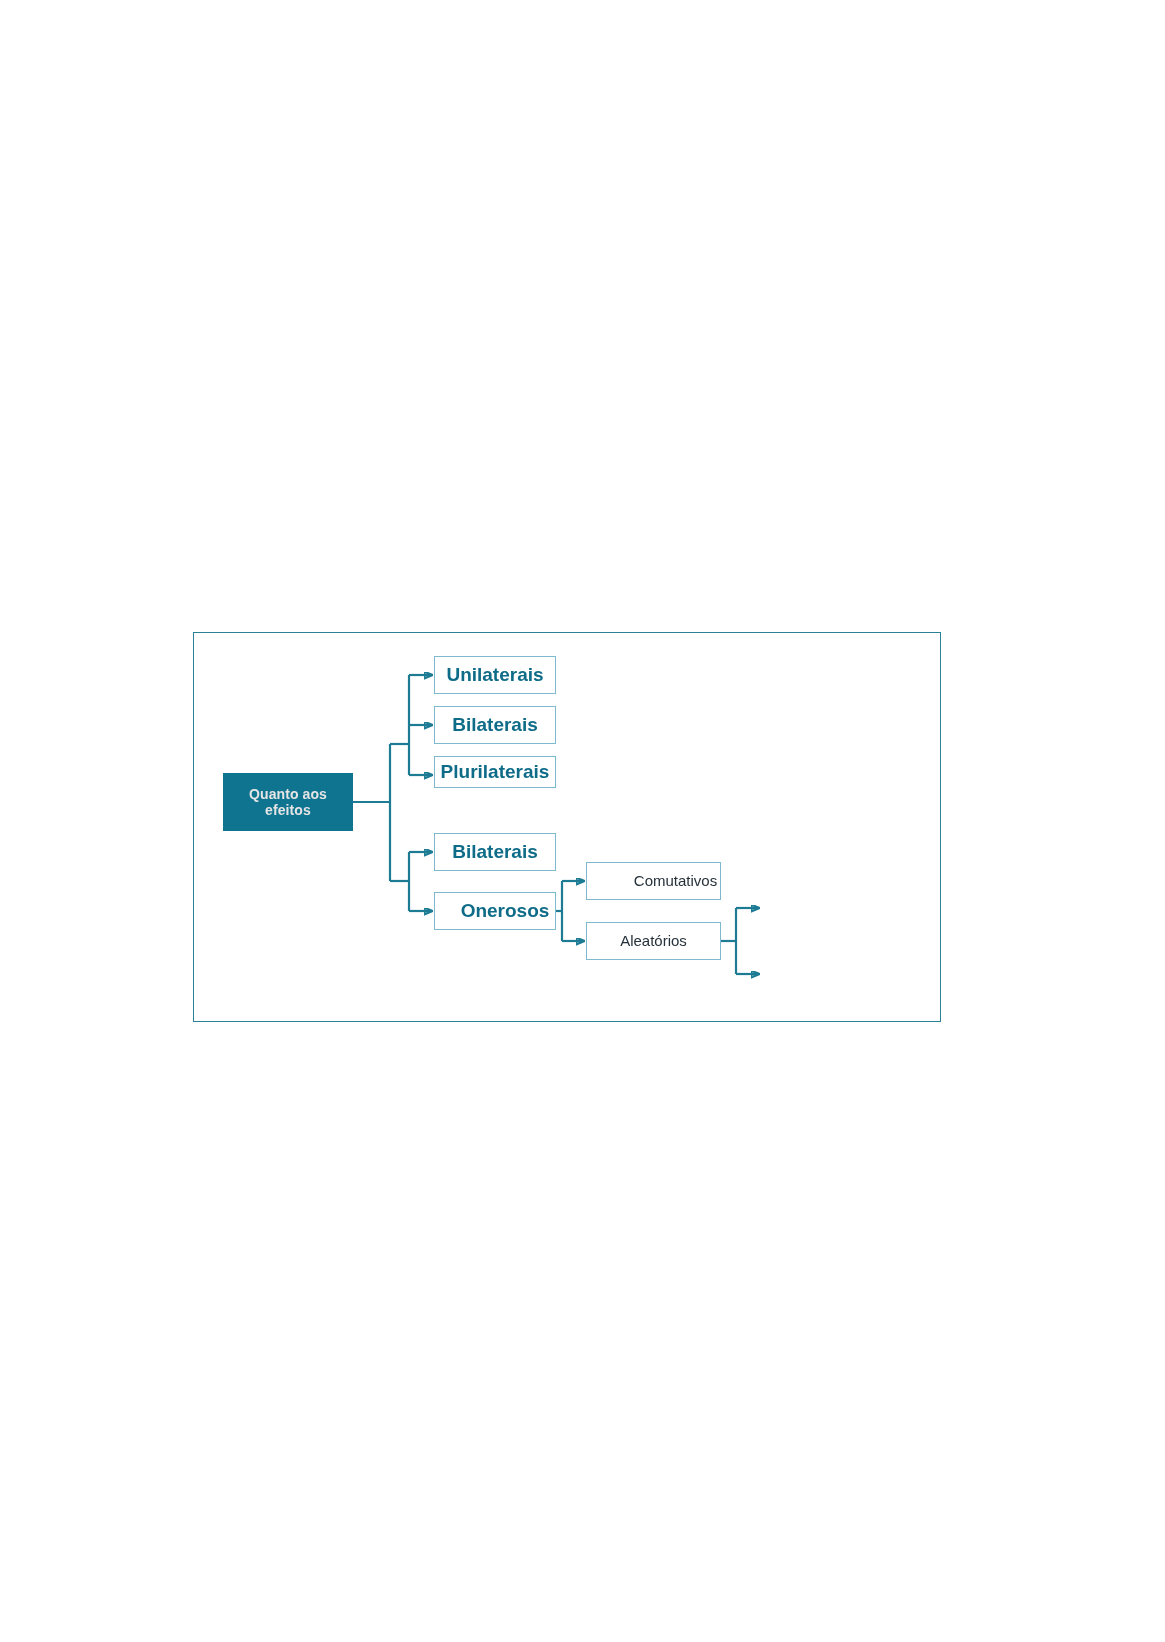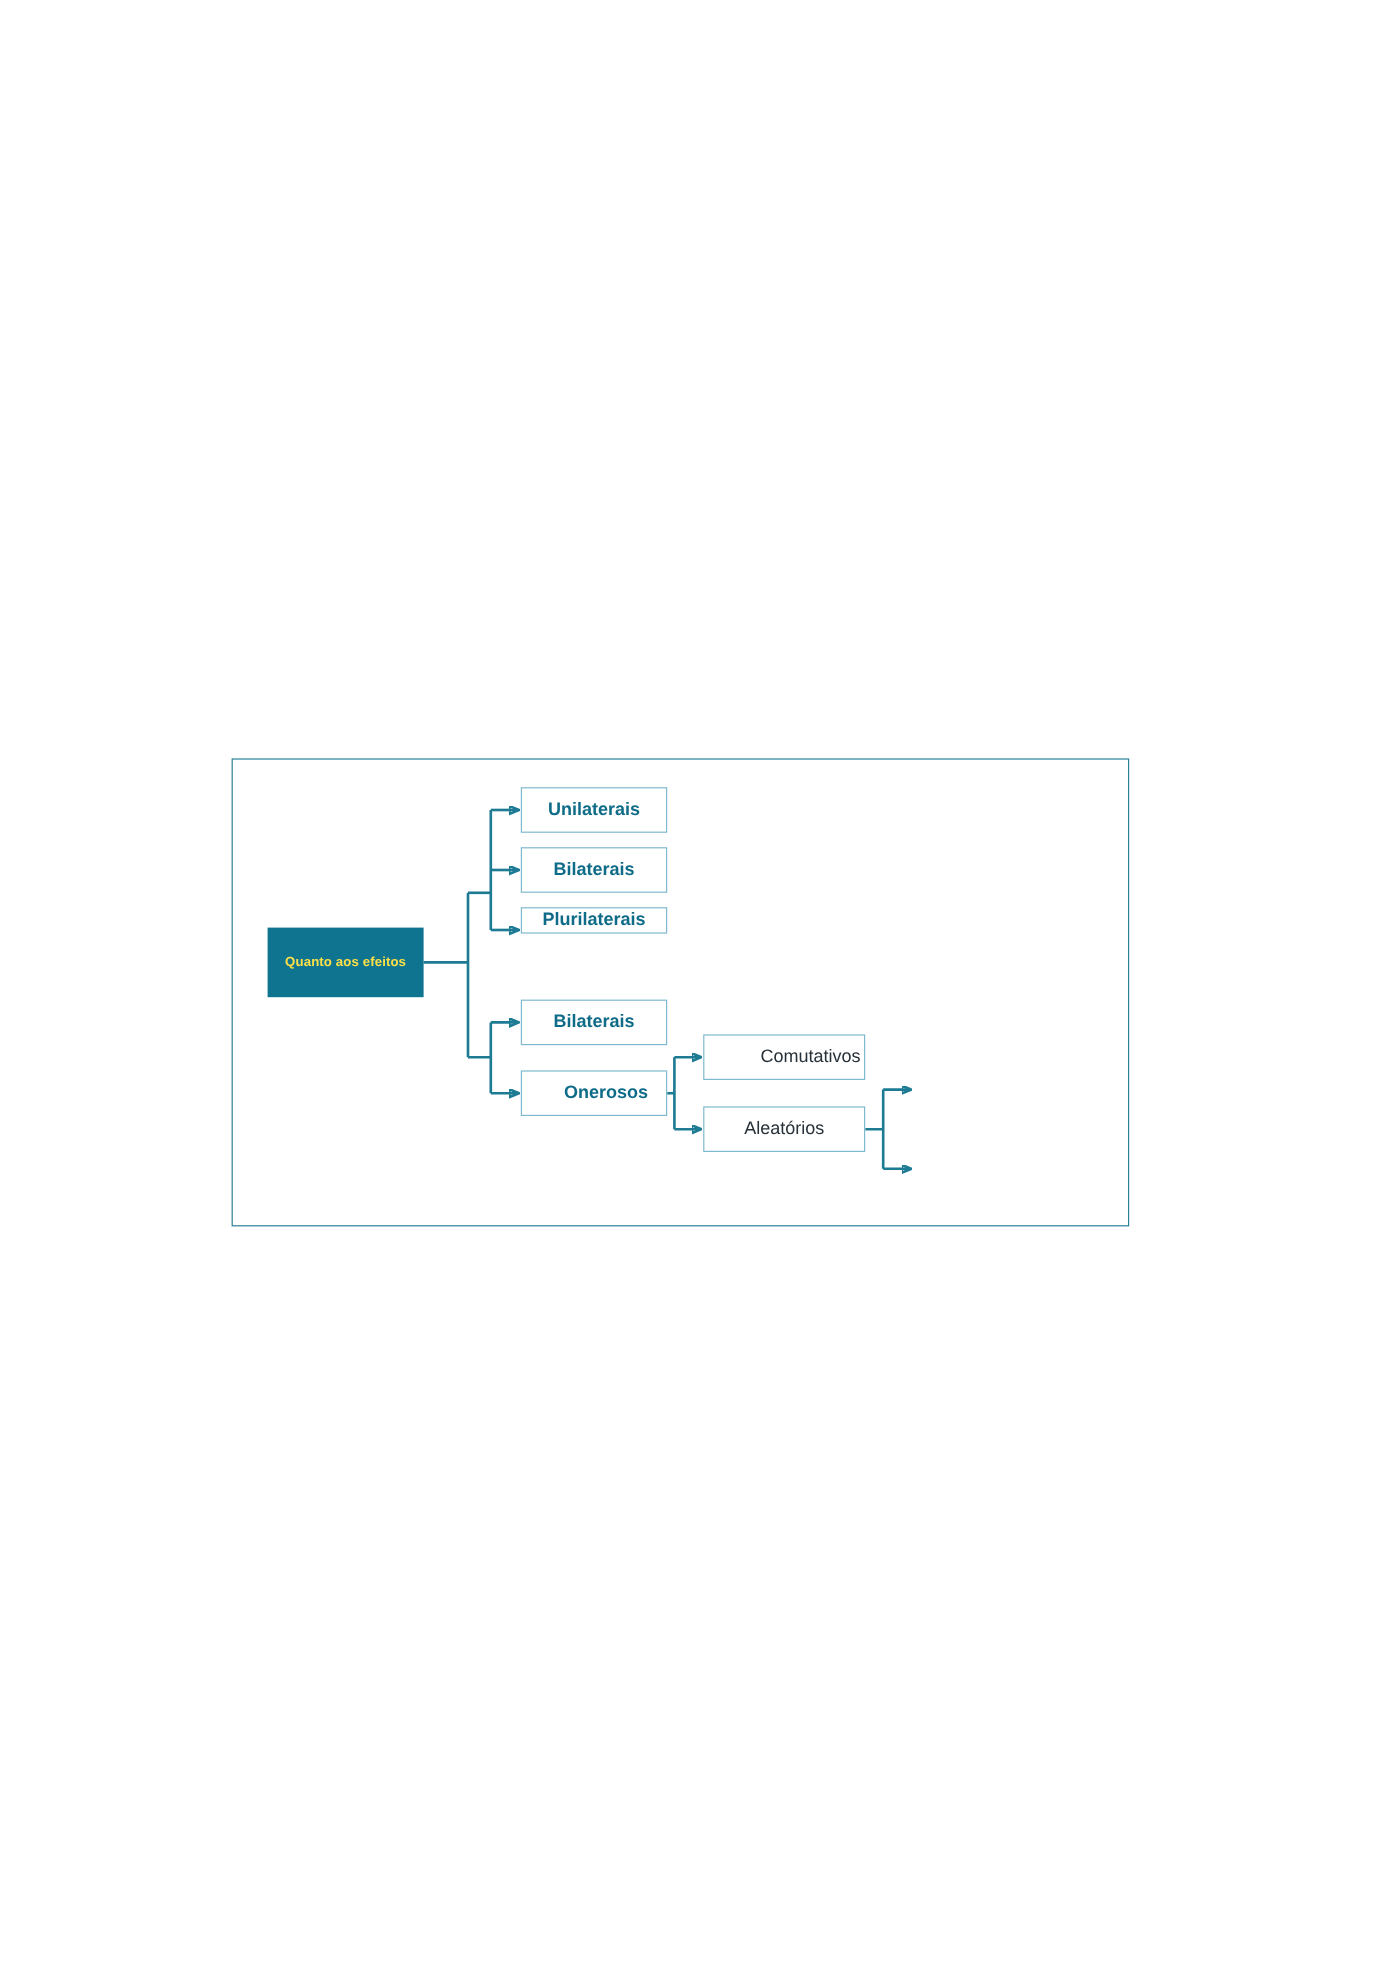--- a/index.html
+++ b/index.html
@@ -52,32 +52,32 @@
     justify-content: center;
     text-align: center;
     line-height: 1.15;
     background: #ffffff;
   }
 
   
   .node.root {
     background: #0e7490;
     border: none;
-    color: #fde047;
+    color: #e5e5e5;
     font-weight: bold;
-    font-size: 11px;
+    font-size: 14px;
     letter-spacing: 0.1px;
   }
 
   
   .node.lvl1 {
     border: 1.6px solid #7fb9cf;
     color: #0f6c88;
     font-weight: bold;
-    font-size: 15px;
+    font-size: 19px;
   }
 
   
   .node.lvl2,
   .node.lvl3 {
     border: 1.6px solid #7fb9cf;
     color: #26313a;
     font-weight: normal;
     font-size: 15px;
   }
@@ -139,21 +139,21 @@
   </div>
 
   <div class="node lvl1" style="left:240px; top:23px; width:122px; height:38px;">
     <span>Unilaterais</span>
   </div>
 
   <div class="node lvl1" style="left:240px; top:73px; width:122px; height:38px;">
     <span>Bilaterais</span>
   </div>
 
-  <div class="node lvl1" style="left:240px; top:123px; width:122px; height:22px;">
+  <div class="node lvl1" style="left:240px; top:123px; width:122px; height:32px;">
     <span>Plurilaterais</span>
   </div>
 
   <div class="node lvl1" style="left:240px; top:200px; width:122px; height:38px;">
     <span>Bilaterais</span>
   </div>
 
   <div class="node lvl1" style="left:240px; top:259px; width:122px; height:38px;padding-left:20px;">
     <span>Onerosos</span>
   </div>

